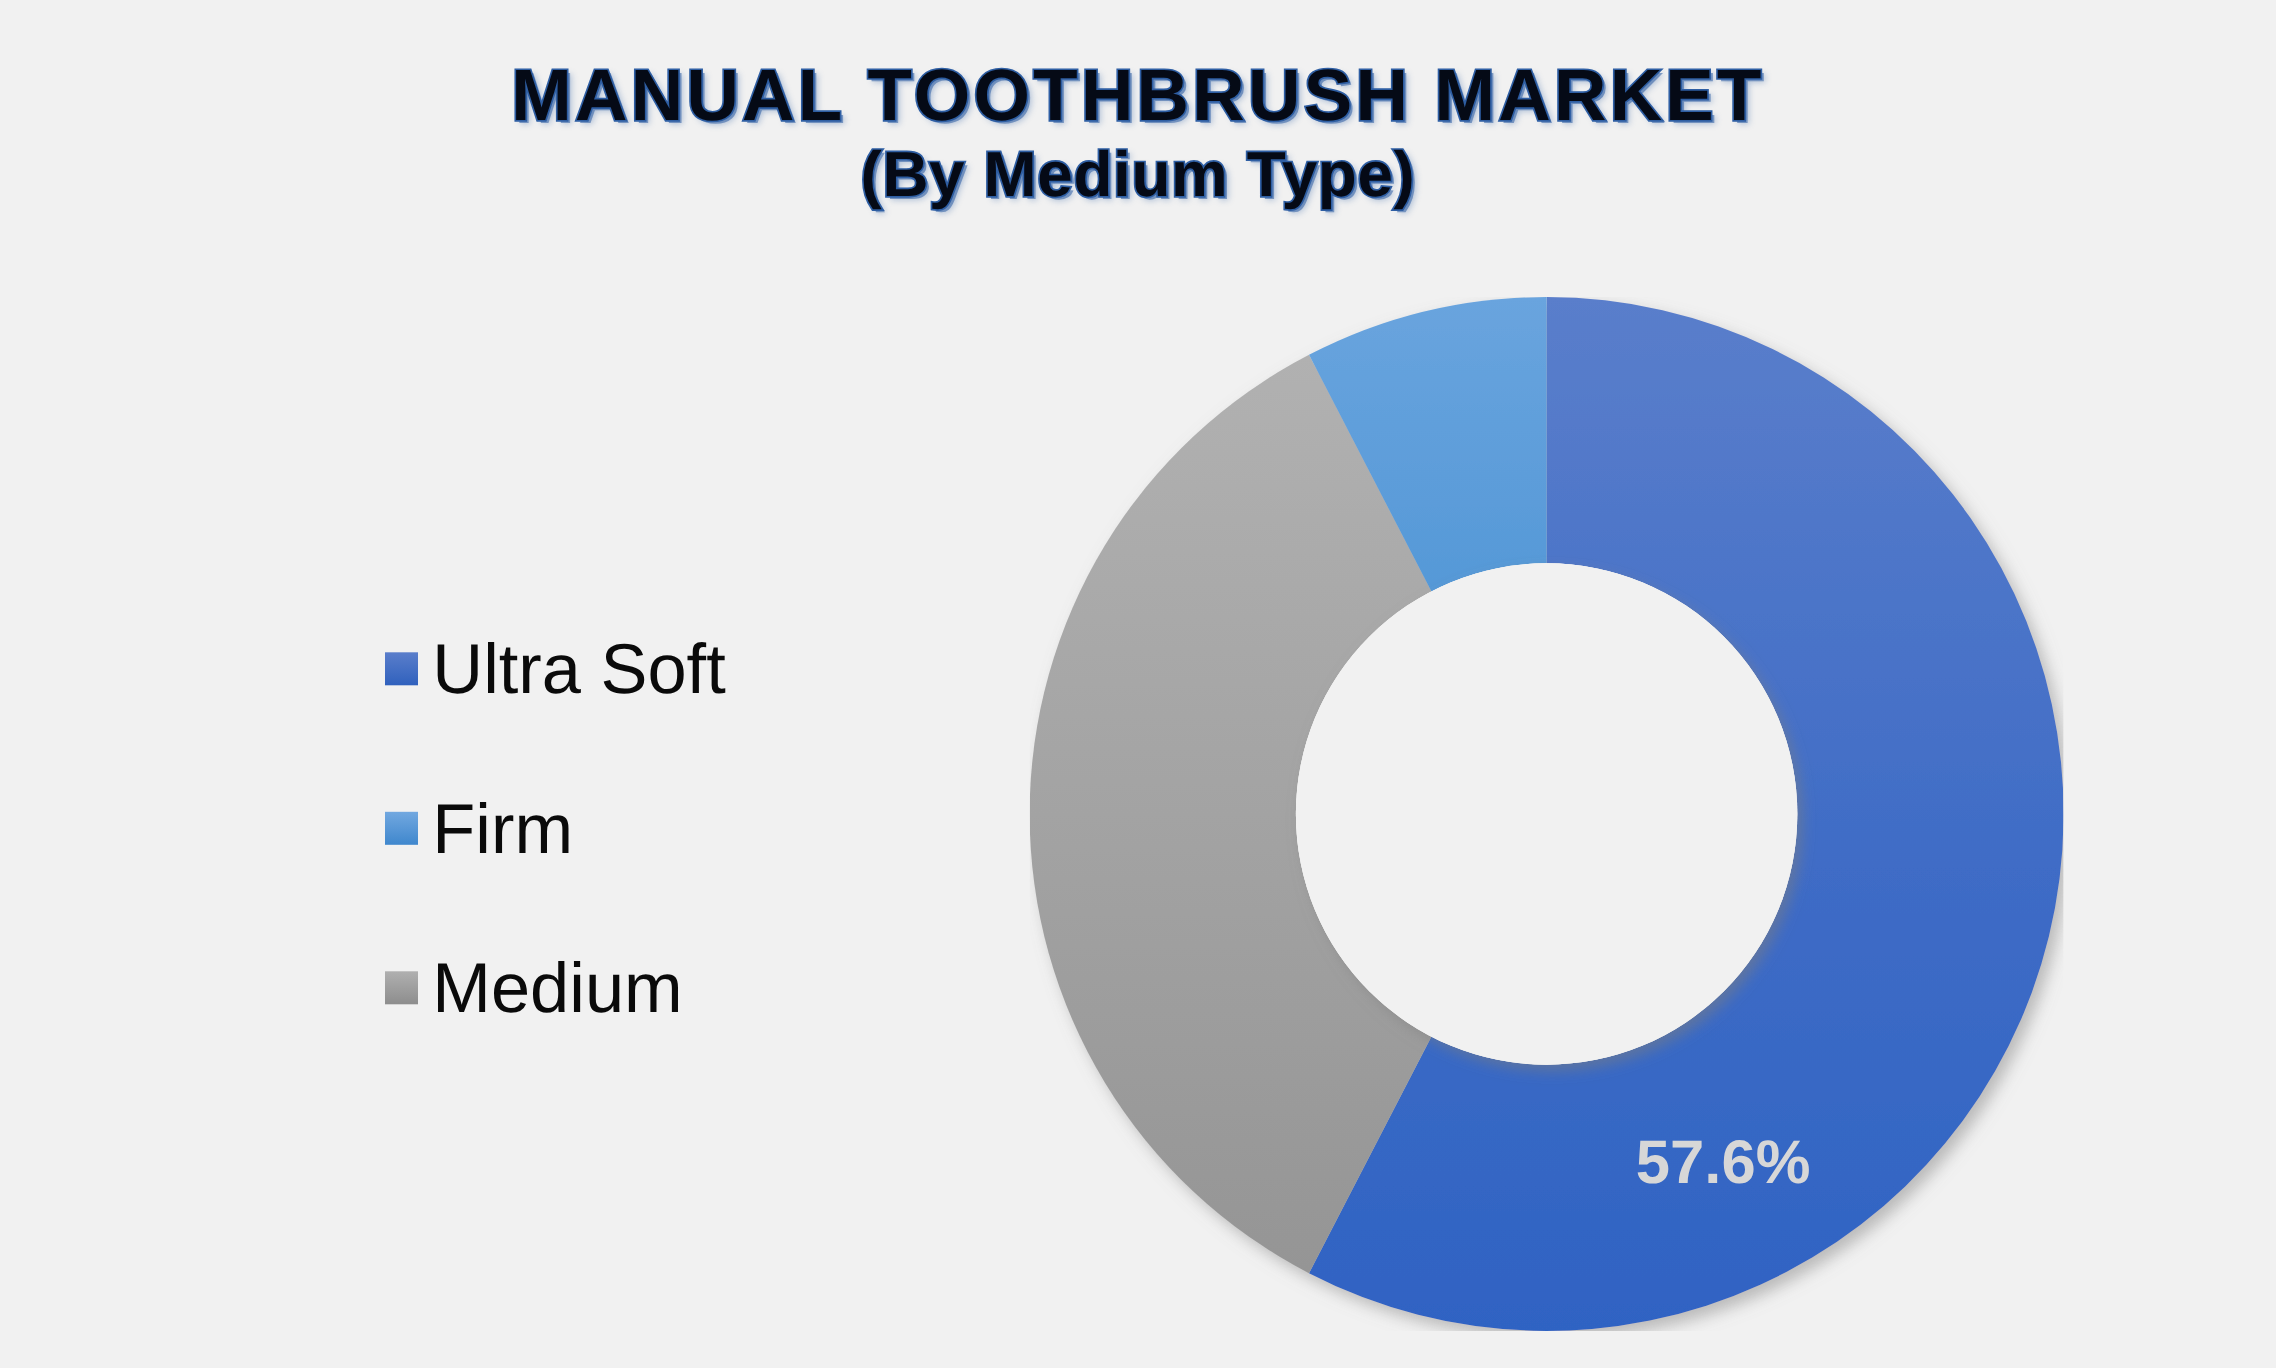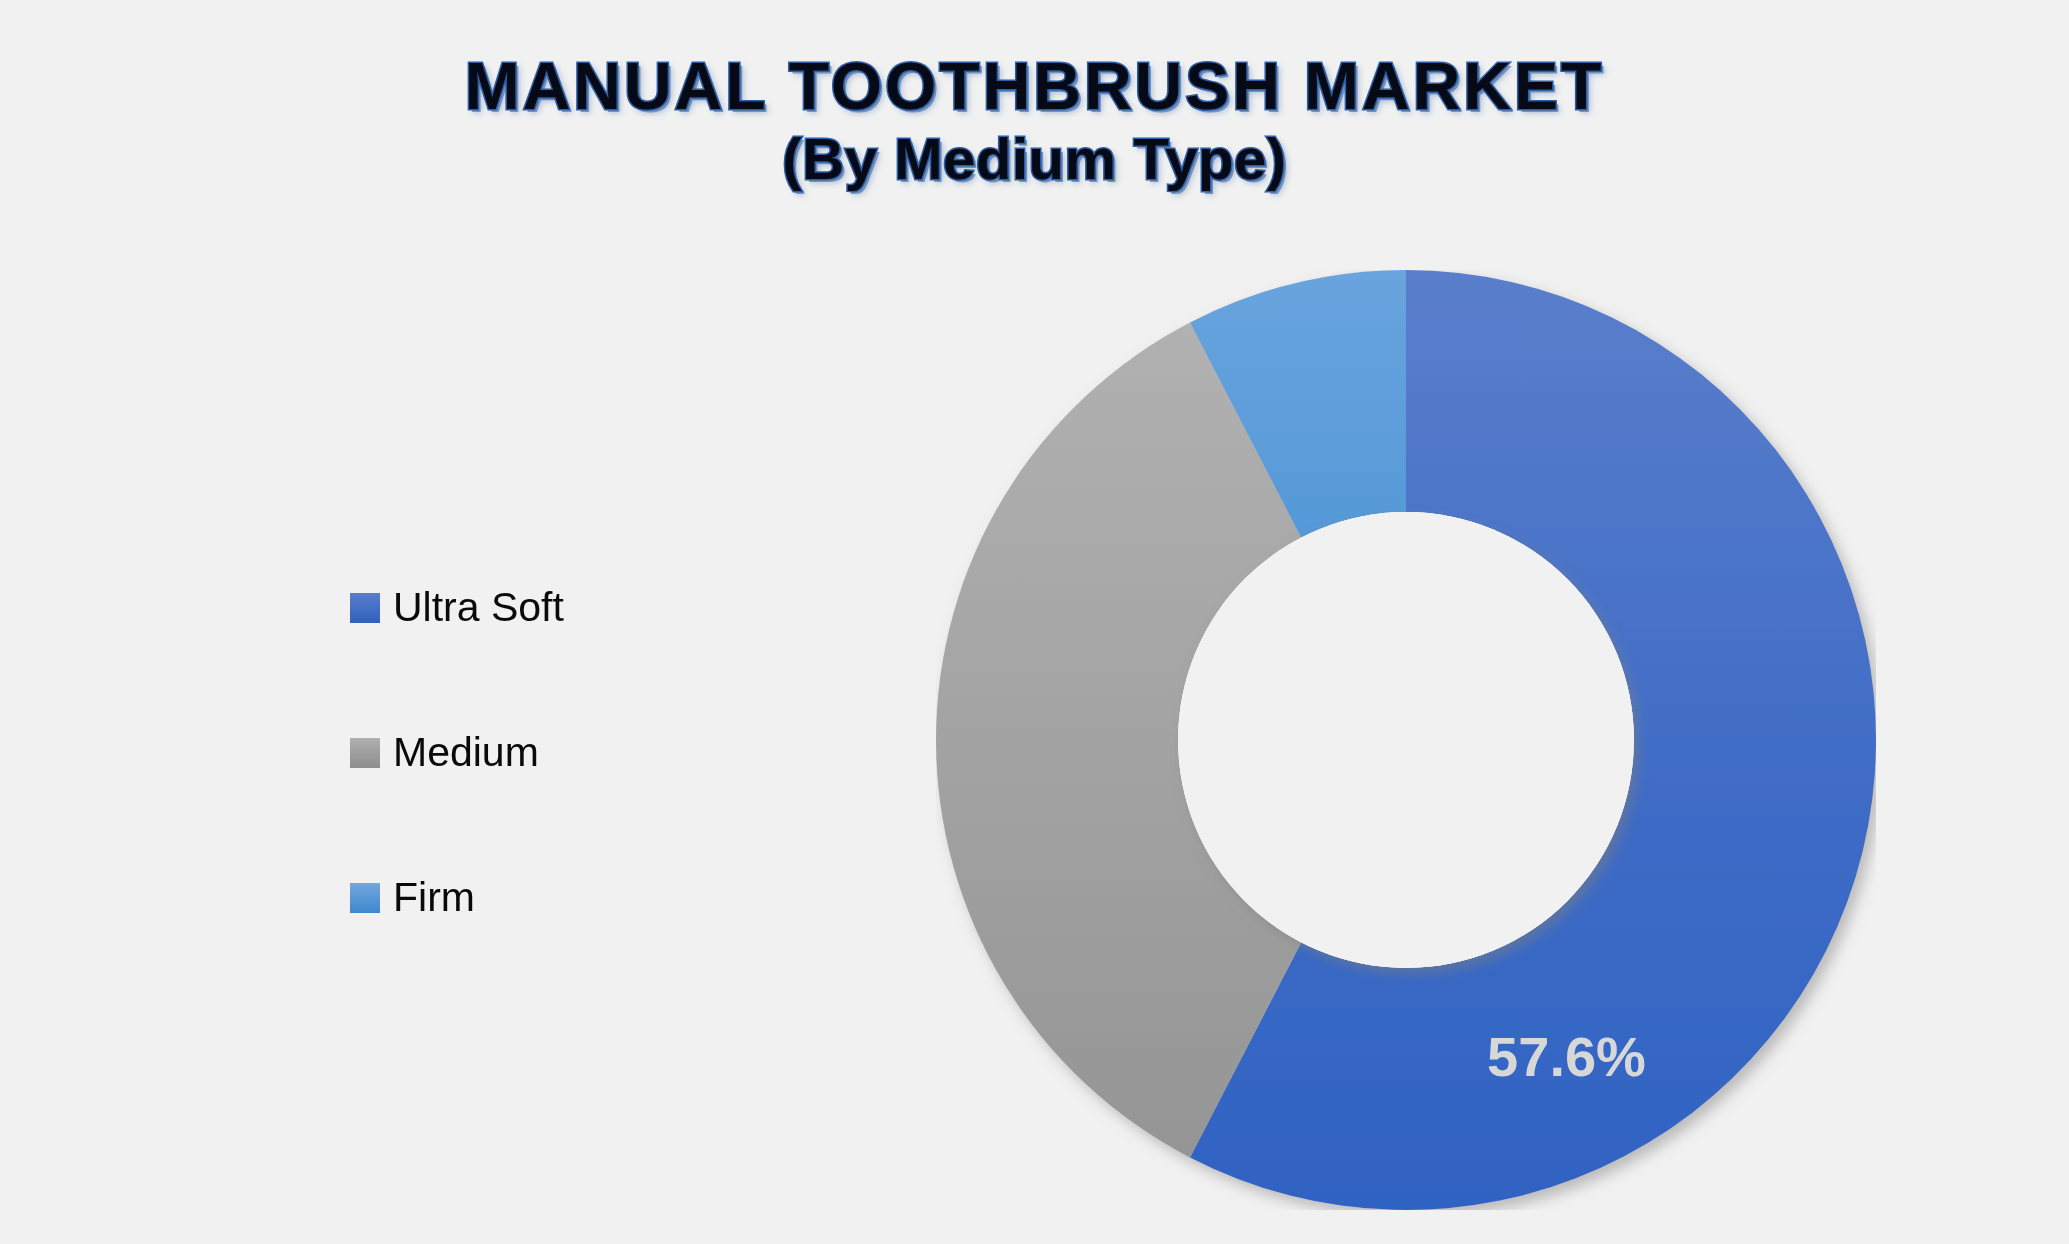--- a/index.html
+++ b/index.html
@@ -78,21 +78,21 @@
     background: linear-gradient(to bottom, #5a7ecb 0%, #3061bd 100%);
   }
   .sw-medium {
     background: linear-gradient(to bottom, #b0b0b0 0%, #8d8d8d 100%);
   }
   .sw-firm {
     background: linear-gradient(to bottom, #72a8e0 0%, #3f87cd 100%);
   }
   .legend-label {
     font-family: "Liberation Sans", sans-serif;
-    font-size: 41px;
+    font-size: 64px;
     color: #0a0a0a;
     line-height: 1;
     white-space: nowrap;
   }
 
   
   .donut-wrap {
     position: absolute;
     left: 936px;
     top: 270px;
@@ -123,27 +123,27 @@
   </div>
 
   <div class="legend">
 
     <div class="legend-item">
       <span class="legend-swatch sw-ultrasoft"></span>
       <span class="legend-label">Ultra Soft</span>
     </div>
 
     <div class="legend-item">
-      <span class="legend-swatch sw-medium"></span>
-      <span class="legend-label">Medium</span>
+      <span class="legend-swatch sw-firm"></span>
+      <span class="legend-label">Firm</span>
     </div>
 
     <div class="legend-item">
-      <span class="legend-swatch sw-firm"></span>
-      <span class="legend-label">Firm</span>
+      <span class="legend-swatch sw-medium"></span>
+      <span class="legend-label">Medium</span>
     </div>
 
   </div>
 
   <div class="donut-wrap">
     <svg class="donut-svg" viewBox="0 0 940 940">
       <defs>
         <linearGradient id="gradUltraSoft" x1="0" y1="0" x2="0" y2="1">
           <stop offset="0%" stop-color="#5a7ecb"></stop>
           <stop offset="55%" stop-color="#3f6cc6"></stop>

